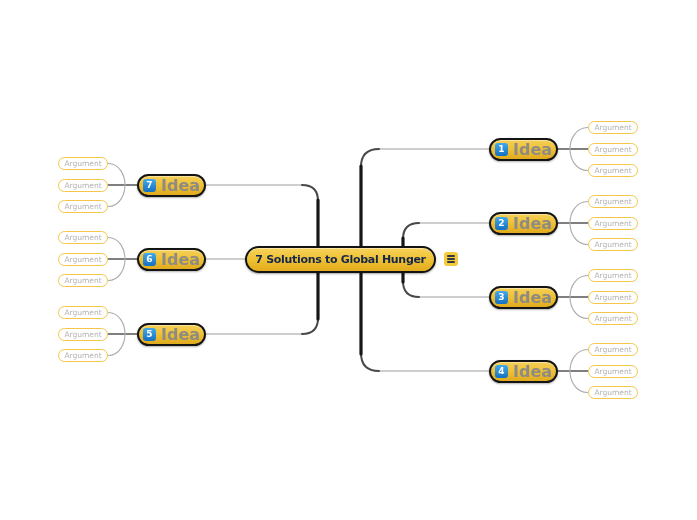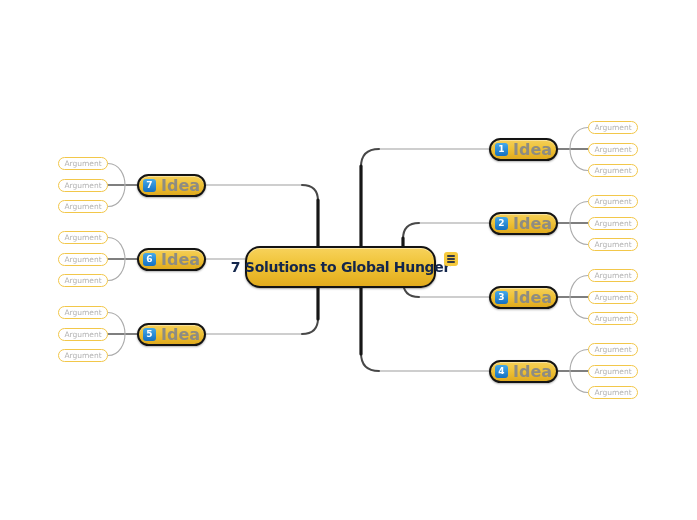--- a/index.html
+++ b/index.html
@@ -19,27 +19,27 @@
   svg.connectors path { fill: none; }
   .line-thick { stroke: #161616; stroke-width: 3.2; stroke-linecap: round; }
   .line-mid   { stroke: #484848; stroke-width: 2;   stroke-linecap: round; }
   .line-thin  { stroke: #9e9e9e; stroke-width: 1.2; stroke-linecap: round; }
   .line-argmid   { stroke: #555555; stroke-width: 1.6; stroke-linecap: round; }
   .line-argcurve { stroke: #ababab; stroke-width: 1.1; stroke-linecap: round; }
 
   .node { position: absolute; display: flex; align-items: center; justify-content: center; box-sizing: border-box; }
 
   .central-node {
-    left: 245px; top: 246px; width: 191px; height: 42px;
+    left: 245px; top: 246px; width: 191px; height: 27px;
     border: 2.5px solid #131313;
     border-radius: 15px;
     background: linear-gradient(180deg, #f7d25b 0%, #efc234 48%, #e2ab1d 100%);
     box-shadow: 0 1px 2px rgba(0,0,0,0.35), inset 0 1px 0 rgba(255,255,255,0.45);
     color: #13264c;
-    font-size: 14px;
+    font-size: 11px;
     font-weight: bold;
     letter-spacing: -0.3px;
     white-space: nowrap;
   }
 
   .notes-btn {
     left: 444px; top: 252px; width: 14px; height: 14px;
     border-radius: 3px;
     background: #f6ca3e;
     display: flex; flex-direction: column; align-items: center; justify-content: center; gap: 1.6px;

